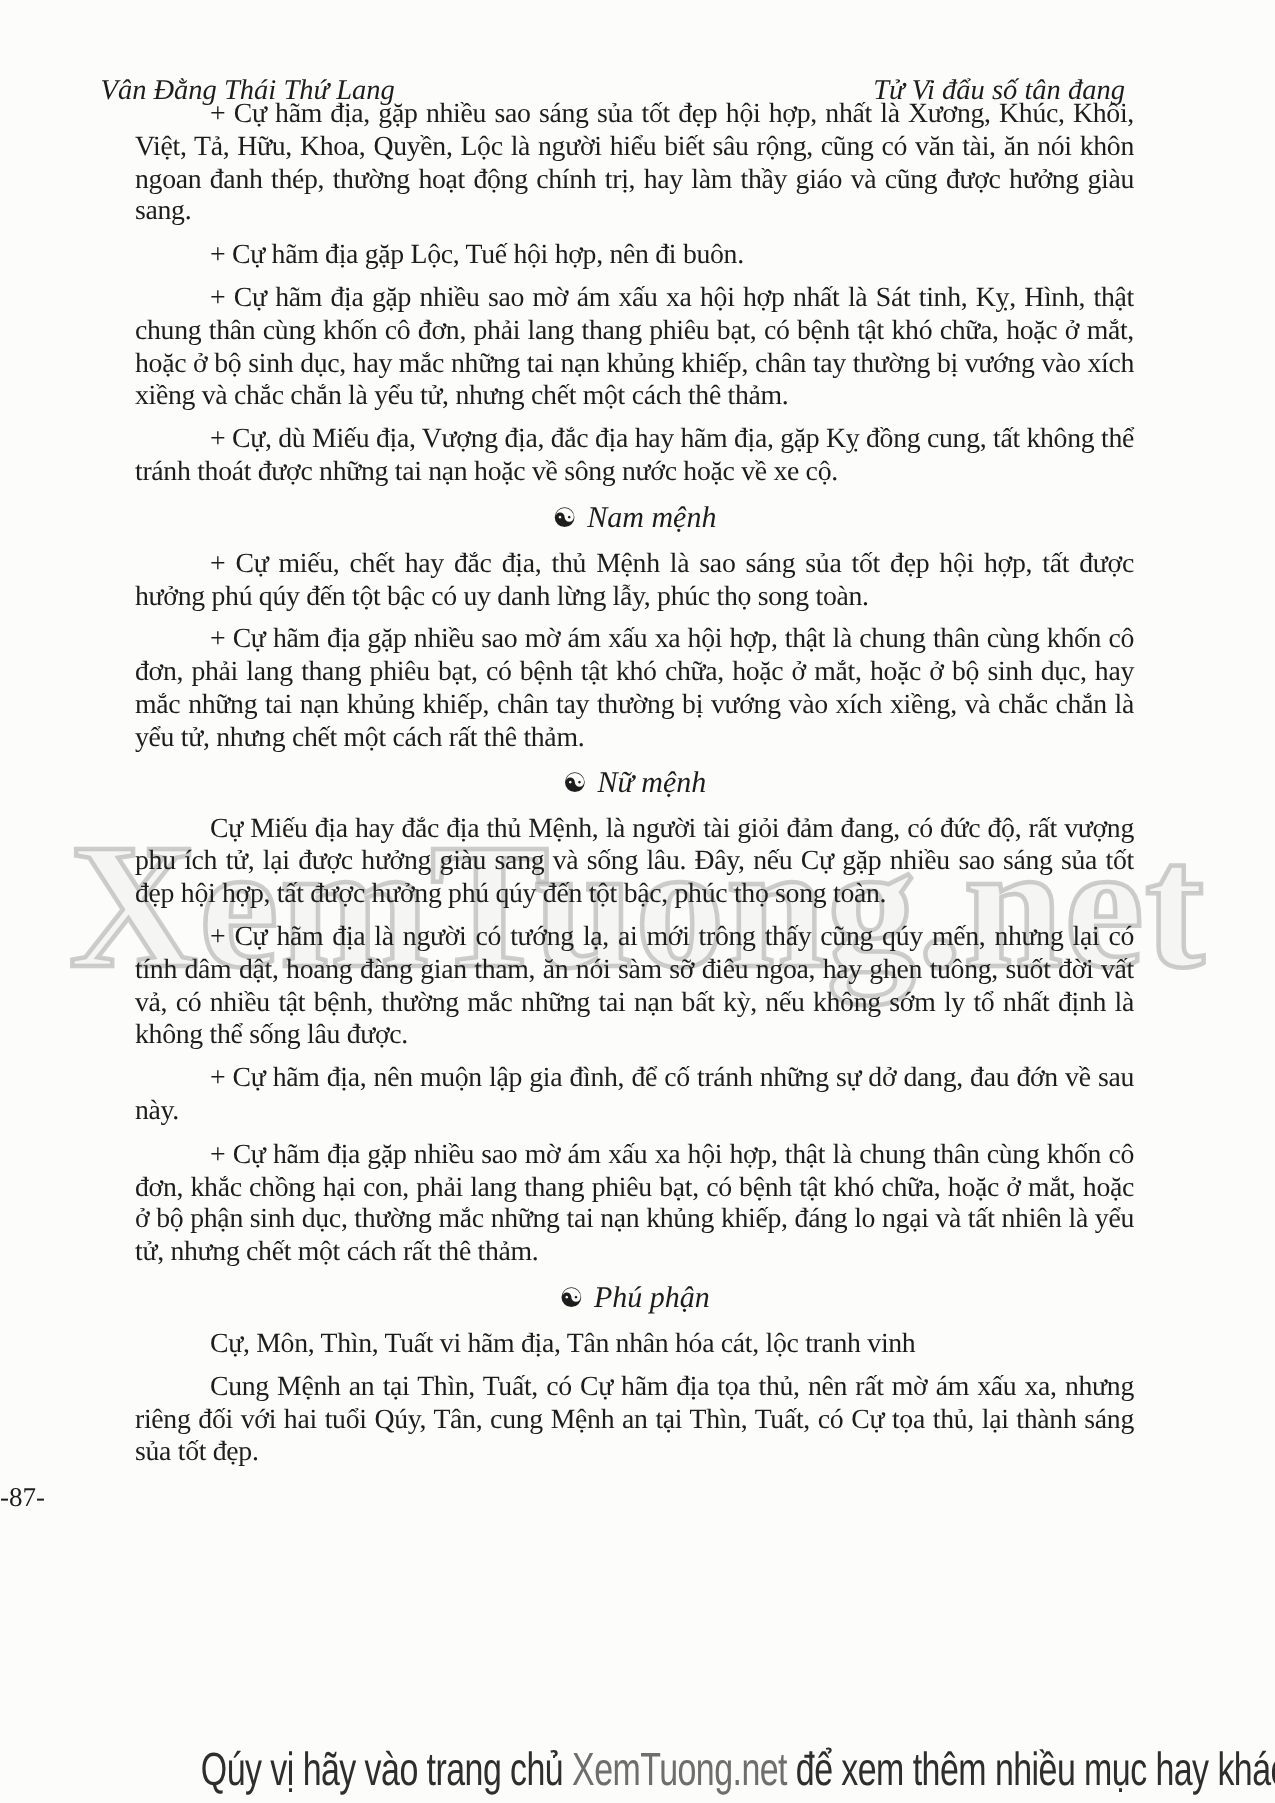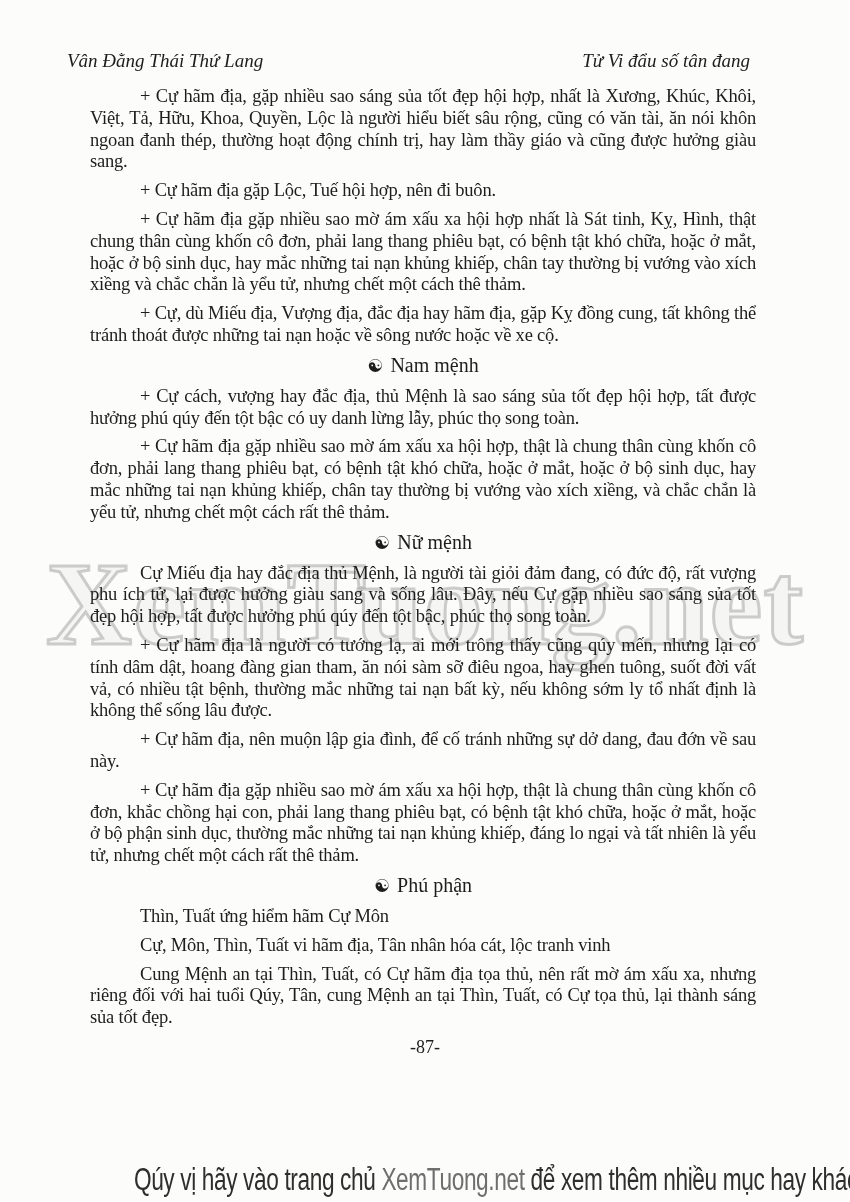--- a/index.html
+++ b/index.html
@@ -32,45 +32,45 @@
     top:50px;left:67px;right:100px;
     display:flex;
     justify-content:space-between;
     font-style:italic;
     font-size:19px;
     z-index:2;
   }
   .content{
     position:relative;
     z-index:1;
-    padding:86px 94px 0 90px;
+    padding:66px 94px 0 90px;
   }
   p.para{
     margin:0 0 7px 0;
     text-indent:50px;
     font-size:18.5px;
     line-height:21.8px;
     letter-spacing:-0.2px;
     text-align:justify;
   }
   .section-heading{
     text-align:center;
     font-size:20px;
     line-height:22px;
     margin:4px 0 9px 0;
+    font-style:italic;
   }
   .yinyang{
     font-family:"DejaVu Sans", sans-serif;
     font-size:18px;
     margin-right:7px;
   }
   .page-number{
     position:relative;
     z-index:1;
-    text-align:center;
     font-size:18px;
     margin-top:8px;
   }
   .footer{
     position:absolute;
     bottom:4px;left:0;right:0;
     text-align:center;
     z-index:2;
     font-family:"Liberation Sans", sans-serif;
     font-size:31px;
@@ -97,29 +97,28 @@
     <span>Vân Đằng Thái Thứ Lang</span>
     <span>Tử Vi đẩu số tân đang</span>
   </div>
 
   <div class="content" id="content">
       <p class="para">+ Cự hãm địa, gặp nhiều sao sáng sủa tốt đẹp hội hợp, nhất là Xương, Khúc, Khôi, Việt, Tả, Hữu, Khoa, Quyền, Lộc là người hiểu biết sâu rộng, cũng có văn tài, ăn nói khôn ngoan đanh thép, thường hoạt động chính trị, hay làm thầy giáo và cũng được hưởng giàu sang.</p>
       <p class="para">+ Cự hãm địa gặp Lộc, Tuế hội hợp, nên đi buôn.</p>
       <p class="para">+ Cự hãm địa gặp nhiều sao mờ ám xấu xa hội hợp nhất là Sát tinh, Kỵ, Hình, thật chung thân cùng khốn cô đơn, phải lang thang phiêu bạt, có bệnh tật khó chữa, hoặc ở mắt, hoặc ở bộ sinh dục, hay mắc những tai nạn khủng khiếp, chân tay thường bị vướng vào xích xiềng và chắc chắn là yểu tử, nhưng chết một cách thê thảm.</p>
       <p class="para">+ Cự, dù Miếu địa, Vượng địa, đắc địa hay hãm địa, gặp Kỵ đồng cung, tất không thể tránh thoát được những tai nạn hoặc về sông nước hoặc về xe cộ.</p>
       <div class="section-heading"><span class="yinyang">☯</span><span>Nam mệnh</span></div>
-      <p class="para">+ Cự cách, vượng hay đắc địa, thủ Mệnh là sao sáng sủa tốt đẹp hội hợp, tất được hưởng phú qúy đến tột bậc có uy danh lừng lẫy, phúc thọ song toàn.</p>
+      <p class="para">+ Cự miếu, chết hay đắc địa, thủ Mệnh là sao sáng sủa tốt đẹp hội hợp, tất được hưởng phú qúy đến tột bậc có uy danh lừng lẫy, phúc thọ song toàn.</p>
       <p class="para">+ Cự hãm địa gặp nhiều sao mờ ám xấu xa hội hợp, thật là chung thân cùng khốn cô đơn, phải lang thang phiêu bạt, có bệnh tật khó chữa, hoặc ở mắt, hoặc ở bộ sinh dục, hay mắc những tai nạn khủng khiếp, chân tay thường bị vướng vào xích xiềng, và chắc chắn là yểu tử, nhưng chết một cách rất thê thảm.</p>
       <div class="section-heading"><span class="yinyang">☯</span><span>Nữ mệnh</span></div>
       <p class="para">Cự Miếu địa hay đắc địa thủ Mệnh, là người tài giỏi đảm đang, có đức độ, rất vượng phu ích tử, lại được hưởng giàu sang và sống lâu. Đây, nếu Cự gặp nhiều sao sáng sủa tốt đẹp hội hợp, tất được hưởng phú qúy đến tột bậc, phúc thọ song toàn.</p>
       <p class="para">+ Cự hãm địa là người có tướng lạ, ai mới trông thấy cũng qúy mến, nhưng lại có tính dâm dật, hoang đàng gian tham, ăn nói sàm sỡ điêu ngoa, hay ghen tuông, suốt đời vất vả, có nhiều tật bệnh, thường mắc những tai nạn bất kỳ, nếu không sớm ly tổ nhất định là không thể sống lâu được.</p>
       <p class="para">+ Cự hãm địa, nên muộn lập gia đình, để cố tránh những sự dở dang, đau đớn về sau này.</p>
       <p class="para">+ Cự hãm địa gặp nhiều sao mờ ám xấu xa hội hợp, thật là chung thân cùng khốn cô đơn, khắc chồng hại con, phải lang thang phiêu bạt, có bệnh tật khó chữa, hoặc ở mắt, hoặc ở bộ phận sinh dục, thường mắc những tai nạn khủng khiếp, đáng lo ngại và tất nhiên là yểu tử, nhưng chết một cách rất thê thảm.</p>
       <div class="section-heading"><span class="yinyang">☯</span><span>Phú phận</span></div>
-      <p class="para">Thìn, Tuất ứng hiểm hãm Cự Môn</p>
       <p class="para">Cự, Môn, Thìn, Tuất vi hãm địa, Tân nhân hóa cát, lộc tranh vinh</p>
       <p class="para">Cung Mệnh an tại Thìn, Tuất, có Cự hãm địa tọa thủ, nên rất mờ ám xấu xa, nhưng riêng đối với hai tuổi Qúy, Tân, cung Mệnh an tại Thìn, Tuất, có Cự tọa thủ, lại thành sáng sủa tốt đẹp.</p>
     </div>
 
   <div class="page-number">-87-</div>
 
   <div class="footer">
     <span class="footer-inner"><span>Qúy vị hãy vào trang chủ </span><span class="footer-site">XemTuong.net</span><span> để xem thêm nhiều mục hay khác</span></span>
   </div>
 

